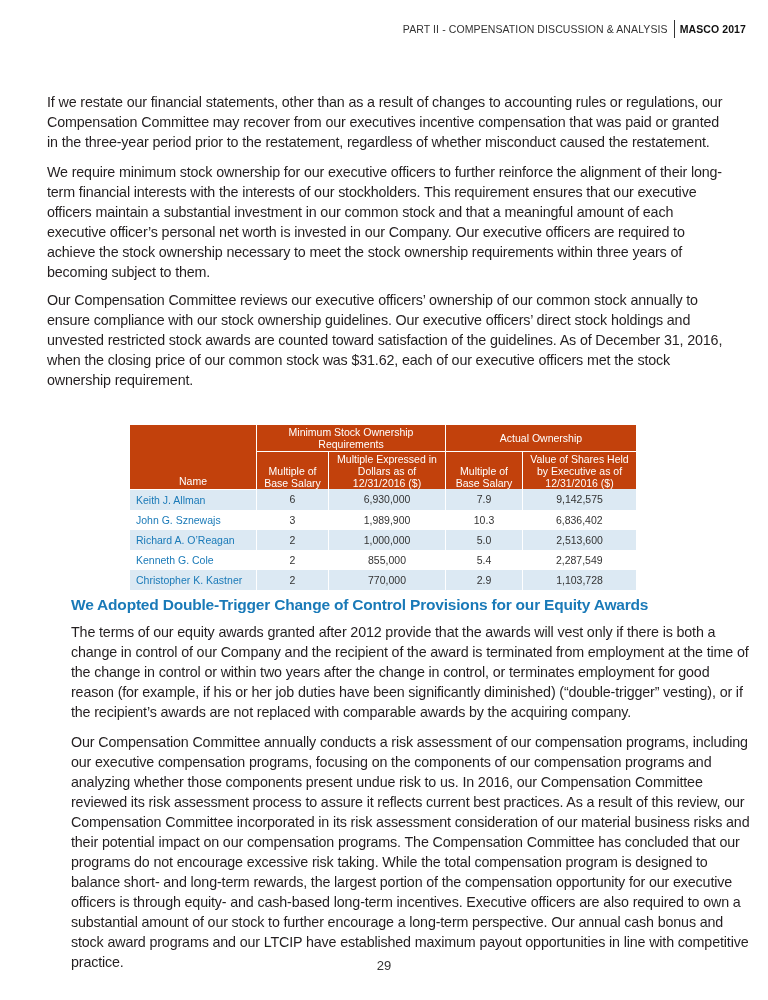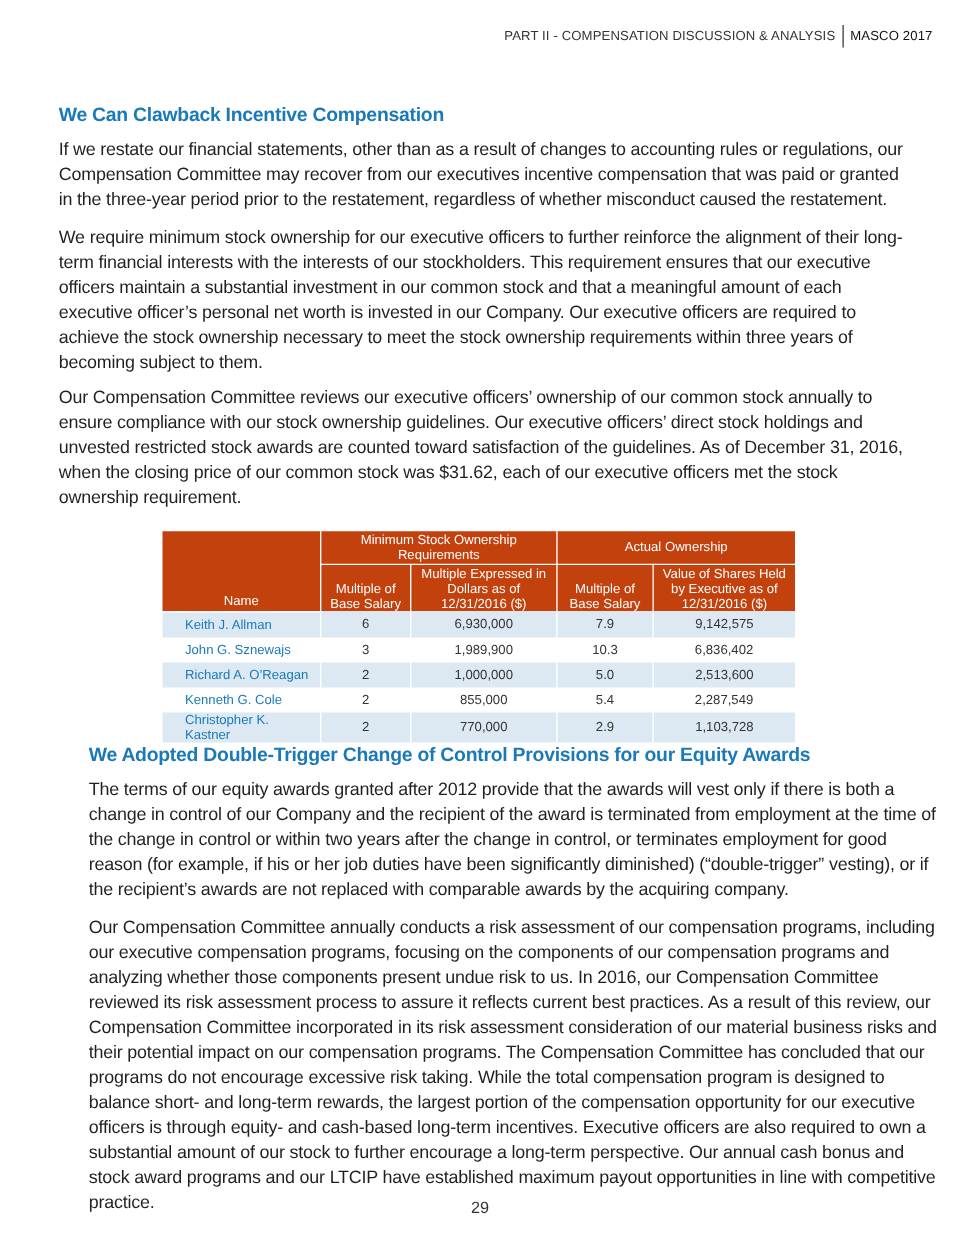--- a/index.html
+++ b/index.html
@@ -5,21 +5,21 @@
   html, body { margin: 0; padding: 0; }
   body {
     width: 768px; height: 1000px; background: #ffffff; position: relative; overflow: hidden;
     font-family: "Liberation Sans", sans-serif; color: #231f20;
   }
   .running-header {
     position: absolute; top: 20px; right: 22px; font-size: 10.5px; letter-spacing: 0.1px;
     display: flex; align-items: center; color: #333;
   }
   .running-header .sep { width: 1px; height: 18px; background: #333; margin: 0 5px 0 6px; }
-  .running-header .brand { font-weight: normal; color: #111; }
+  .running-header .brand { font-weight: bold; color: #111; }
   .content { position: absolute; left: 47px; top: 84px; width: 680px; }
   h2 {
     margin: 0; font-size: 15.5px; color: #1a7ab8; font-weight: bold; letter-spacing: -0.2px;
     font-family: "Liberation Sans Narrow", "Liberation Sans", sans-serif; transform-origin: left;
   }
   p {
     margin: 0; font-size: 14.3px; line-height: 20px; color: #231f20; letter-spacing: -0.15px;
   }
   .sec { margin-bottom: 0; }
   .mt8 { margin-top: 8px; }
@@ -29,37 +29,36 @@
   thead th {
     background: #c2410c; color: #fff; font-weight: normal; text-align: center; line-height: 12px;
     padding: 1px 3px;
   }
   thead tr.g th { height: 22px; vertical-align: middle; border-bottom: 1px solid #fff; }
   thead tr.g th.gl { border-right: 1px solid #fff; }
   thead tr.s th { height: 36px; vertical-align: bottom; padding-bottom: 0; }
   thead tr.s th.br { border-right: 1px solid #fff; }
   th.name-h { vertical-align: bottom !important; padding-bottom: 2px !important; }
   tbody td { height: 20px; text-align: center; color: #333; padding: 0 4px; }
-  tbody td.nm { text-align: left; color: #1a7ab8; padding-left: 18px; }
+  tbody td.nm { text-align: left; color: #1a7ab8; padding-left: 6px; }
   tbody tr.alt td { background: #dce9f3; }
   tbody td.vb { border-right: 1px solid #fff; }
   .page-num { position: absolute; top: 958px; left: 0; width: 768px; text-align: center; font-size: 13px; color: #333; }
 </style>
 </head>
 <body>
 
 <div class="running-header">
   <span>PART II - COMPENSATION DISCUSSION &amp; ANALYSIS</span>
   <span class="sep"></span>
   <span class="brand">MASCO 2017</span>
 </div>
 
 <div class="content">
   <div class="sec">
-    <h2>We Can Clawback Incentive Compensation</h2>
     <p class="mt8">If we restate our financial statements, other than as a result of changes to accounting rules or regulations, our Compensation Committee may recover from our executives incentive compensation that was paid or granted in the three-year period prior to the restatement, regardless of whether misconduct caused the restatement.</p>
   </div>
 
   <div class="sec mt10">
     <p class="mt8">We require minimum stock ownership for our executive officers to further reinforce the alignment of their long-term financial interests with the interests of our stockholders. This requirement ensures that our executive officers maintain a substantial investment in our common stock and that a meaningful amount of each executive officer’s personal net worth is invested in our Company. Our executive officers are required to achieve the stock ownership necessary to meet the stock ownership requirements within three years of becoming subject to them.</p>
     <p class="mt8">Our Compensation Committee reviews our executive officers’ ownership of our common stock annually to ensure compliance with our stock ownership guidelines. Our executive officers’ direct stock holdings and unvested restricted stock awards are counted toward satisfaction of the guidelines. As of December 31, 2016, when the closing price of our common stock was $31.62, each of our executive officers met the stock ownership requirement.</p>
   </div>
 </div>
 
 <div class="table-wrap">

